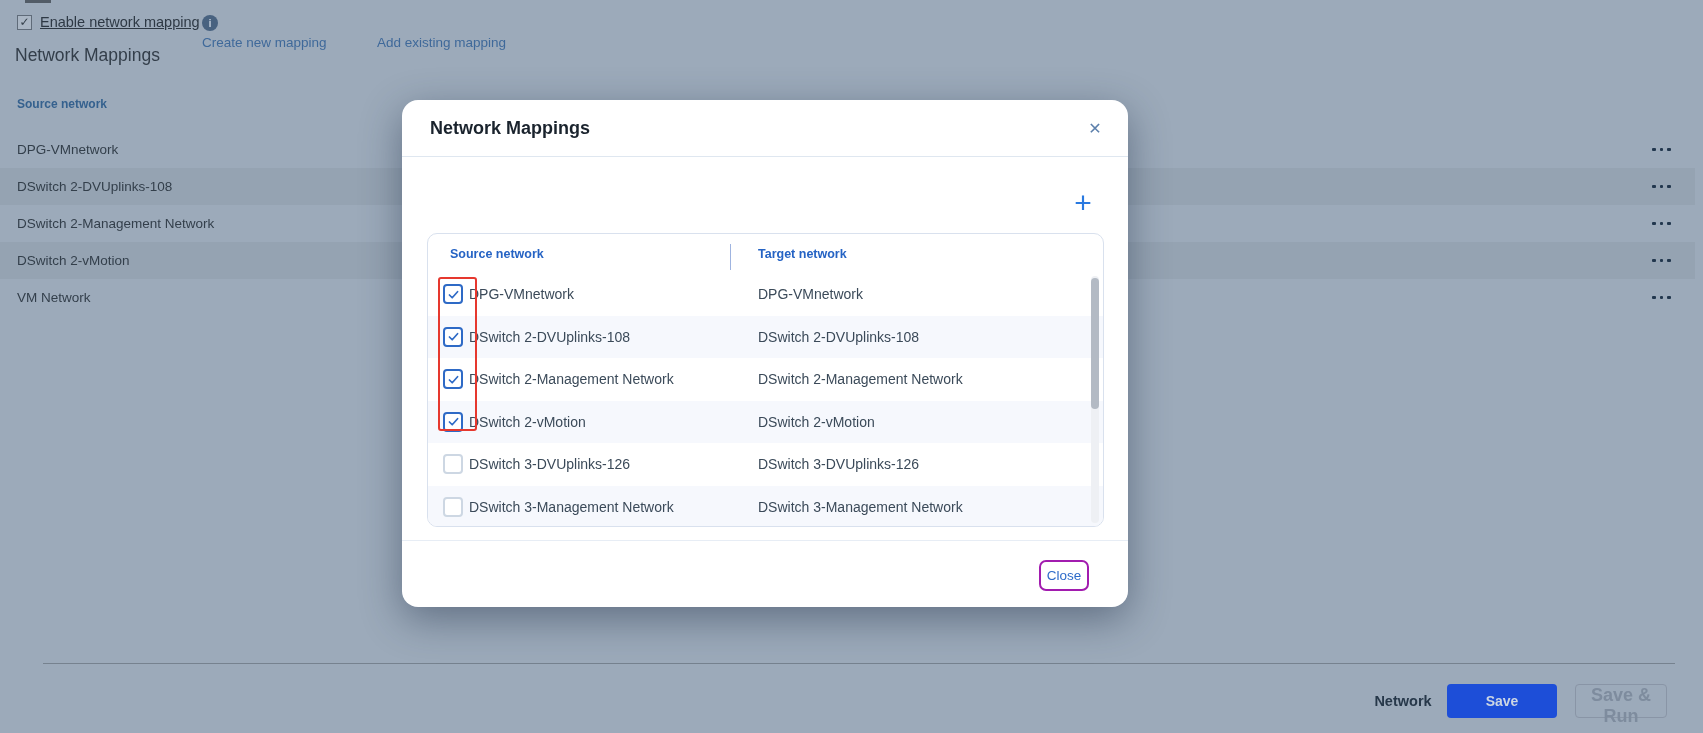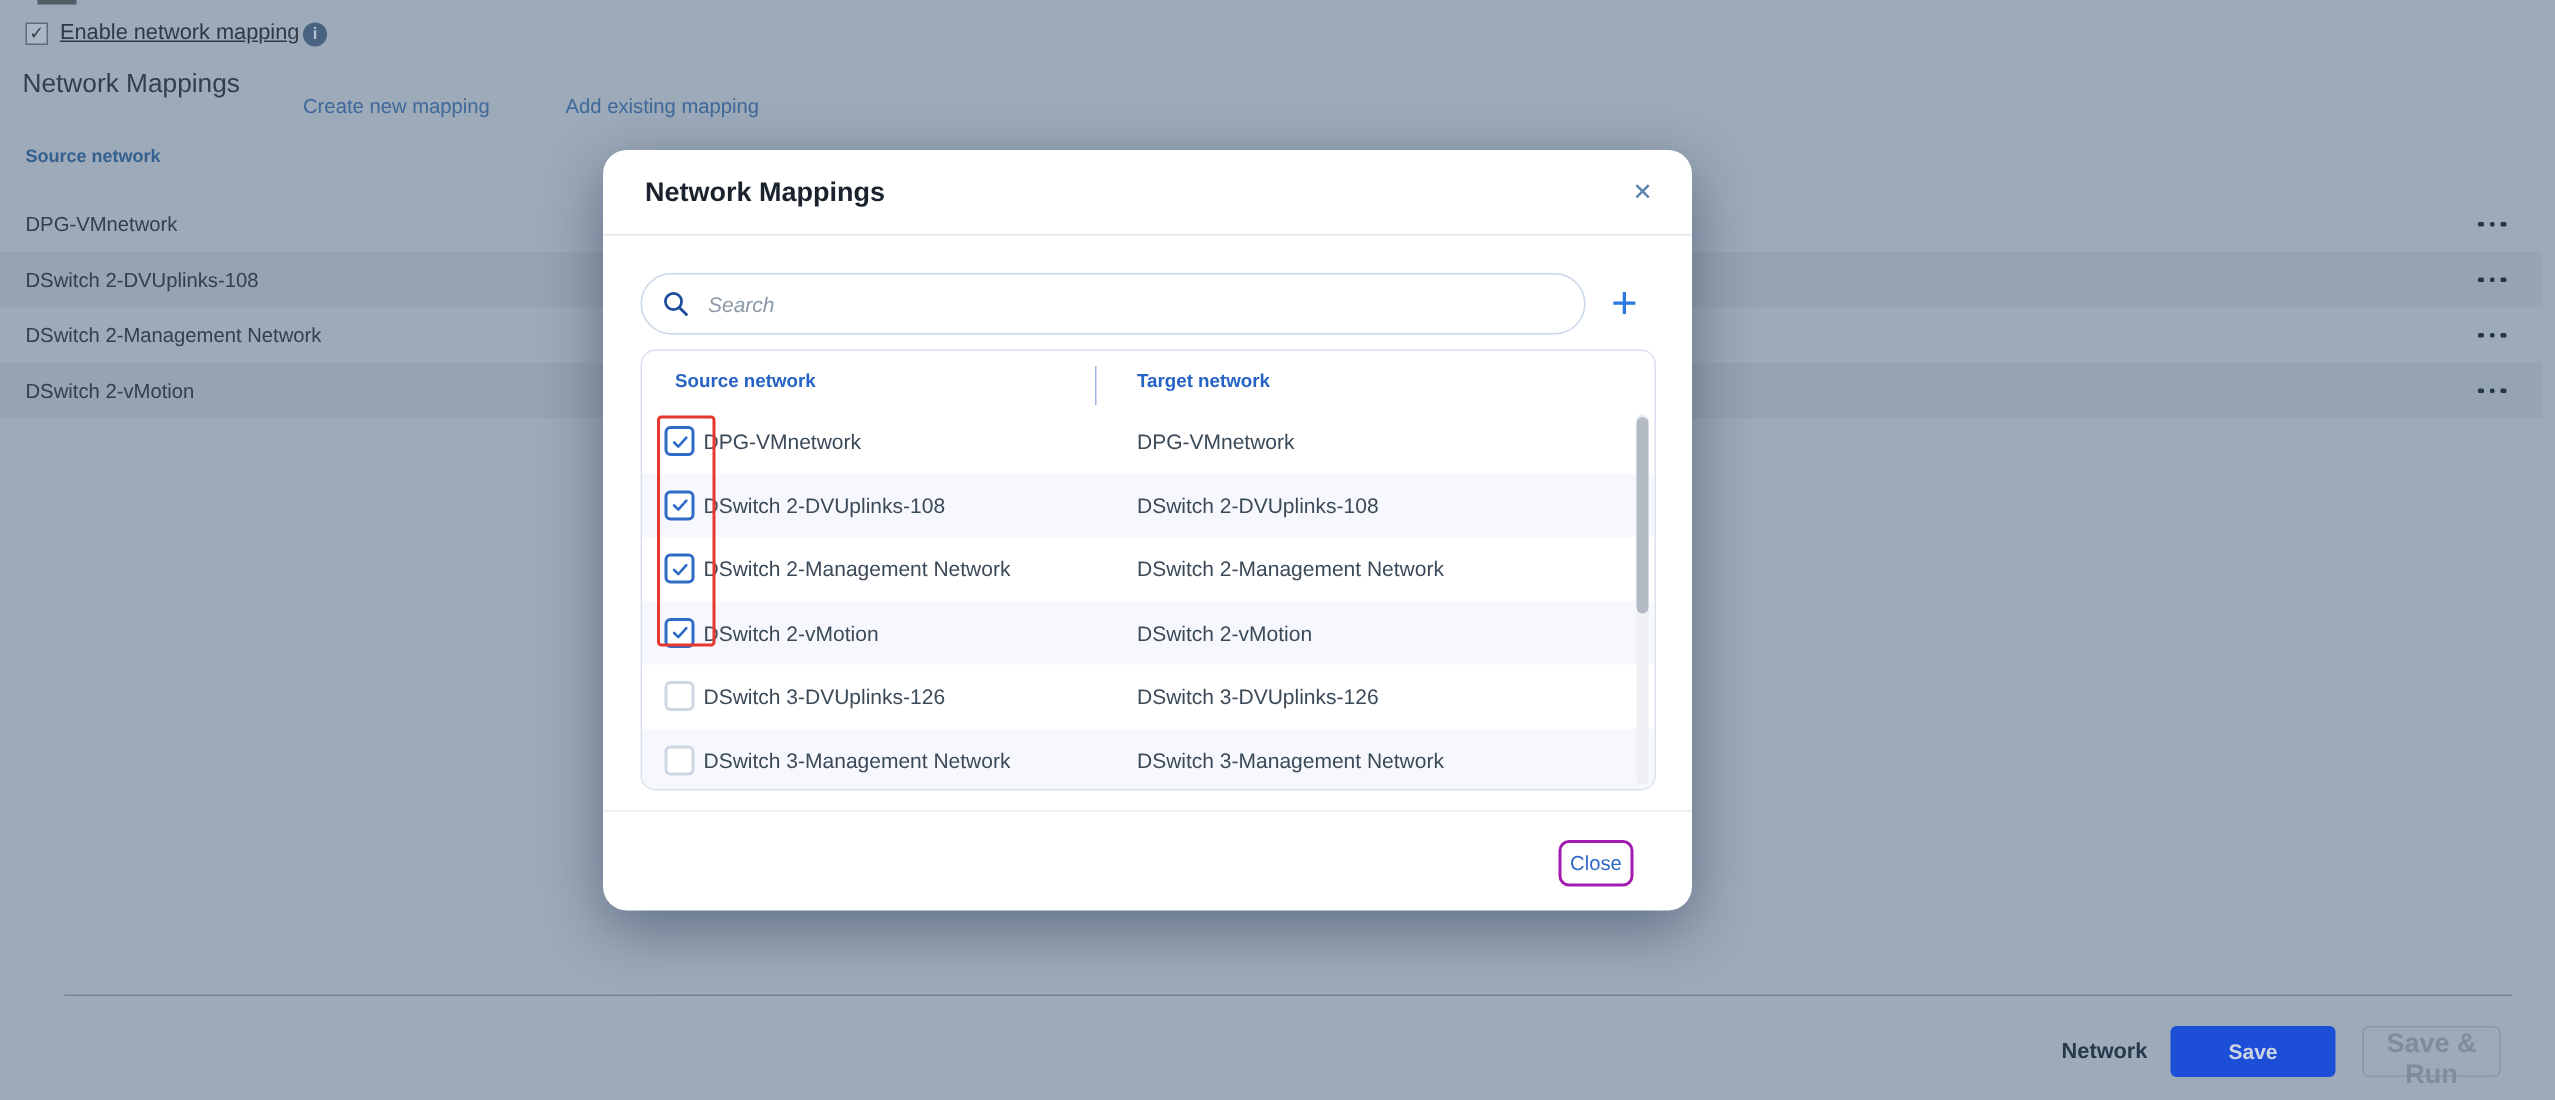--- a/index.html
+++ b/index.html
@@ -21,21 +21,21 @@
     font-size:12px; line-height:1; color:#333e49; font-weight:bold; cursor:pointer;
   }
   .enable-label { margin-left:8px; font-size:14.5px; color:#2e3945;text-decoration:underline; }
   .info-icon {
     position:absolute; left:202px; top:15px; width:16px; height:16px; border-radius:50%;
     background:#486280; color:#b8c4d3; font-size:11px; font-weight:bold;
     display:flex; align-items:center; justify-content:center; cursor:pointer;
   }
 
   .page-heading { position:absolute; left:15px; top:45px; font-size:17.5px; color:#333e4a; }
-  .page-link { position:absolute; top:63px; font-size:13.5px; color:#3f699a; cursor:pointer; }
+  .page-link { position:absolute; top:35px; font-size:13.5px; color:#3f699a; cursor:pointer; }
   .link-create { left:202px; }
   .link-add   { left:377px; }
 
   .bg-col-header { position:absolute; left:17px; top:97px; font-size:12px; font-weight:bold; color:#35618e; }
 
   .bg-rows { position:absolute; left:0; top:131px; width:1695px; }
   .bg-row { height:37px; display:flex; align-items:center; position:relative; }
   .bg-row.striped { background:#95a3b2; }
   .bg-row .bg-row-label { margin-left:17px; font-size:13.5px; color:#333f4b; }
   .ellipsis { position:absolute; left:1652px; display:flex; gap:4px; cursor:pointer; }
@@ -171,42 +171,43 @@
         </span>
       </div>
       <div class="bg-row striped">
         <span class="bg-row-label">DSwitch 2-vMotion</span>
         <span class="ellipsis">
           <i></i>
           <i></i>
           <i></i>
         </span>
       </div>
+      <div class="bg-row">
+        <span class="bg-row-label">VM Network</span>
+        <span class="ellipsis">
+          <i></i>
+          <i></i>
+          <i></i>
+        </span>
+      </div>
     </div>
 
   <div class="page-divider"></div>
 
   <div class="footer-cancel">Network</div>
   <button class="footer-save">Save</button>
   <button class="footer-saverun">Save &amp; Run</button>
 </div>
 
 <div class="modal">
   <div class="modal-header">
     <span class="modal-title">Network Mappings</span>
   </div>
   <div class="modal-close">✕</div>
 
-  <div class="search-wrap">
-    <input class="search-input" type="text" placeholder="Search" style="">
-    <svg class="search-glyph" viewBox="0 0 17 17">
-      <circle cx="7" cy="7" r="5.4" fill="none" stroke="#1c4c9c" stroke-width="1.8"></circle>
-      <line x1="11.1" y1="11.1" x2="15.6" y2="15.6" stroke="#1c4c9c" stroke-width="1.9" stroke-linecap="round"></line>
-    </svg>
-  </div>
   <div class="plus-btn">+</div>
 
   <div class="m-table">
     <div class="m-table-header">
       <span class="m-th m-th-source">Source network</span>
       <span class="col-divider"></span>
       <span class="m-th m-th-target">Target network</span>
     </div>
     <div class="m-rows" id="m-rows">
         <div class="m-row">

